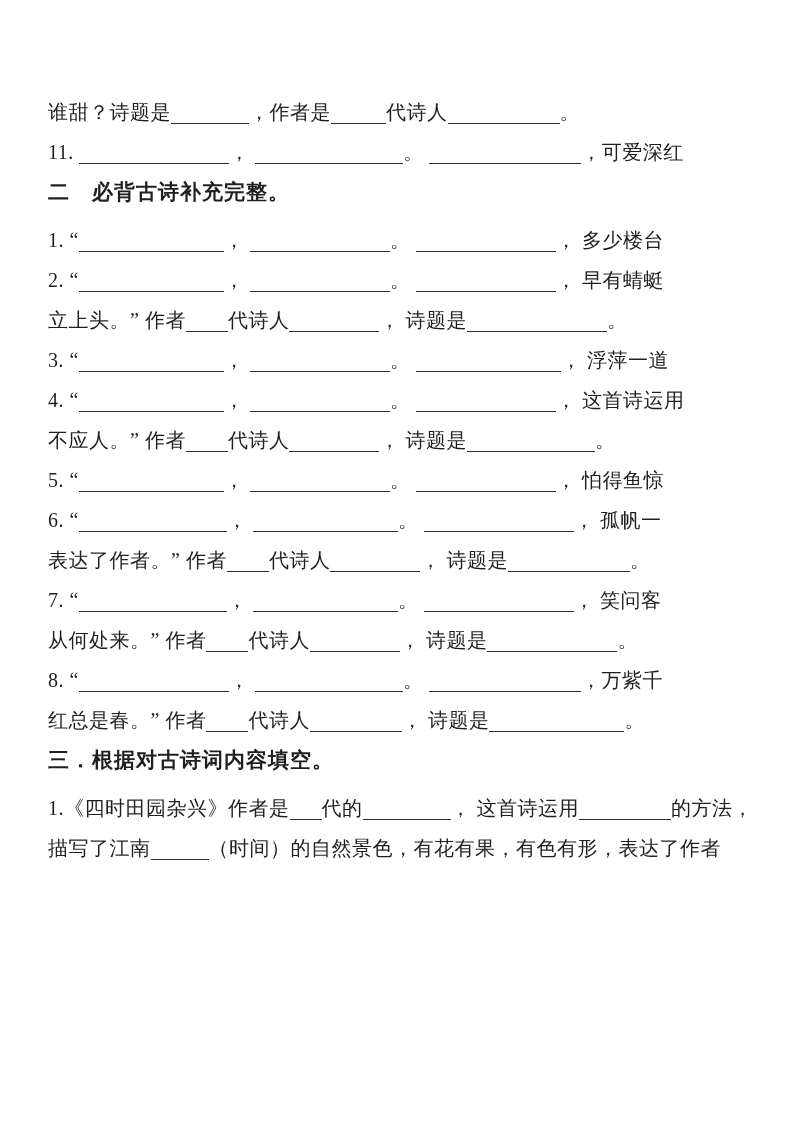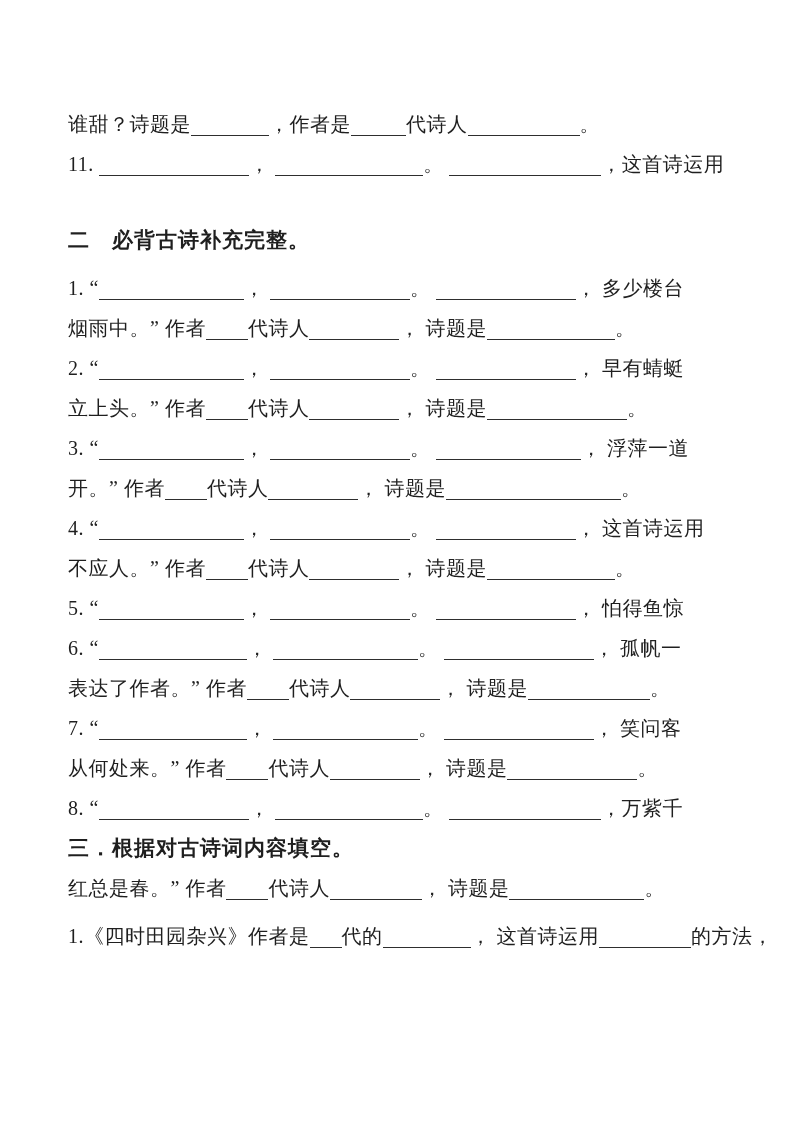--- a/index.html
+++ b/index.html
@@ -7,23 +7,23 @@
     position: relative;
     width: 793px;
     height: 1122px;
     background: #ffffff;
     font-family: "Liberation Serif", "DejaVu Serif", serif;
     color: #1f1f1f;
     overflow: hidden;
   }
   .doc-body {
     position: absolute;
-    top: 12px; left: 0;
+    top: 0; left: 0;
     width: 793px;
-    padding: 92px 60px 0 68px;
+    padding: 92px 60px 0 48px;
     box-sizing: border-box;
   }
   .line {
     margin: 0;
     height: 40px;
     line-height: 40px;
     font-size: 20px;
     white-space: nowrap;
     letter-spacing: 0.5px;
   }
@@ -48,33 +48,32 @@
     letter-spacing: 2px;
     color: #2e2e2e;
   }
 </style>
 </head>
 <body>
 
 <div class="page">
   <div class="doc-body">
       <p class="line"><span>谁甜？诗题是</span><span class="blank" style="width: 78px;"></span><span>，作者是</span><span class="blank" style="width: 55px;"></span><span>代诗人</span><span class="blank" style="width: 112px;"></span><span>。</span></p>
-      <p class="line"><span>11. </span><span class="blank" style="width: 150px;"></span><span>， </span><span class="blank" style="width: 148px;"></span><span>。 </span><span class="blank" style="width: 152px;"></span><span>，这首诗运用</span></p>
-      <p class="line heading" style="margin-top: 36px;"><span>二　必背古诗补充完整。</span></p>
+      <p class="line"><span>11. </span><span class="blank" style="width: 150px;"></span><span>， </span><span class="blank" style="width: 148px;"></span><span>。 </span><span class="blank" style="width: 152px;"></span><span>，可爱深红</span></p>
+      <p class="line heading" style=""><span>二　必背古诗补充完整。</span></p>
       <p class="line" style="margin-top: 8px;"><span>1. “</span><span class="blank" style="width: 145px;"></span><span>， </span><span class="blank" style="width: 140px;"></span><span>。 </span><span class="blank" style="width: 140px;"></span><span>， 多少楼台</span></p>
-      <p class="line"><span>烟雨中。” 作者</span><span class="blank" style="width: 42px;"></span><span>代诗人</span><span class="blank" style="width: 90px;"></span><span>， 诗题是</span><span class="blank" style="width: 128px;"></span><span>。</span></p>
       <p class="line"><span>2. “</span><span class="blank" style="width: 145px;"></span><span>， </span><span class="blank" style="width: 140px;"></span><span>。 </span><span class="blank" style="width: 140px;"></span><span>， 早有蜻蜓</span></p>
       <p class="line"><span>立上头。” 作者</span><span class="blank" style="width: 42px;"></span><span>代诗人</span><span class="blank" style="width: 90px;"></span><span>， 诗题是</span><span class="blank" style="width: 140px;"></span><span>。</span></p>
       <p class="line"><span>3. “</span><span class="blank" style="width: 145px;"></span><span>， </span><span class="blank" style="width: 140px;"></span><span>。 </span><span class="blank" style="width: 145px;"></span><span>， 浮萍一道</span></p>
-      <p class="line"><span>开。” 作者</span><span class="blank" style="width: 42px;"></span><span>代诗人</span><span class="blank" style="width: 90px;"></span><span>， 诗题是</span><span class="blank" style="width: 175px;"></span><span>。</span></p>
       <p class="line"><span>4. “</span><span class="blank" style="width: 145px;"></span><span>， </span><span class="blank" style="width: 140px;"></span><span>。 </span><span class="blank" style="width: 140px;"></span><span>， 这首诗运用</span></p>
       <p class="line"><span>不应人。” 作者</span><span class="blank" style="width: 42px;"></span><span>代诗人</span><span class="blank" style="width: 90px;"></span><span>， 诗题是</span><span class="blank" style="width: 128px;"></span><span>。</span></p>
       <p class="line"><span>5. “</span><span class="blank" style="width: 145px;"></span><span>， </span><span class="blank" style="width: 140px;"></span><span>。 </span><span class="blank" style="width: 140px;"></span><span>， 怕得鱼惊</span></p>
       <p class="line"><span>6. “</span><span class="blank" style="width: 148px;"></span><span>， </span><span class="blank" style="width: 145px;"></span><span>。 </span><span class="blank" style="width: 150px;"></span><span>， 孤帆一</span></p>
       <p class="line"><span>表达了作者。” 作者</span><span class="blank" style="width: 42px;"></span><span>代诗人</span><span class="blank" style="width: 90px;"></span><span>， 诗题是</span><span class="blank" style="width: 122px;"></span><span>。</span></p>
       <p class="line"><span>7. “</span><span class="blank" style="width: 148px;"></span><span>， </span><span class="blank" style="width: 145px;"></span><span>。 </span><span class="blank" style="width: 150px;"></span><span>， 笑问客</span></p>
       <p class="line"><span>从何处来。” 作者</span><span class="blank" style="width: 42px;"></span><span>代诗人</span><span class="blank" style="width: 90px;"></span><span>， 诗题是</span><span class="blank" style="width: 130px;"></span><span>。</span></p>
       <p class="line"><span>8.  “</span><span class="blank" style="width: 150px;"></span><span>， </span><span class="blank" style="width: 148px;"></span><span>。 </span><span class="blank" style="width: 152px;"></span><span>，万紫千</span></p>
+      <p class="line"><span>红总是春。” 作者</span><span class="blank" style="width: 42px;"></span><span>代诗人</span><span class="blank" style="width: 92px;"></span><span>， 诗题是</span><span class="blank" style="width: 135px;"></span><span>。</span></p>
       <p class="line heading"><span>三．根据对古诗词内容填空。</span></p>
-      <p class="line"><span>红总是春。” 作者</span><span class="blank" style="width: 42px;"></span><span>代诗人</span><span class="blank" style="width: 92px;"></span><span>， 诗题是</span><span class="blank" style="width: 135px;"></span><span>。</span></p>
       <p class="line" style="margin-top: 8px;"><span>1.《四时田园杂兴》作者是</span><span class="blank" style="width: 32px;"></span><span>代的</span><span class="blank" style="width: 88px;"></span><span>， 这首诗运用</span><span class="blank" style="width: 92px;"></span><span>的方法，</span></p>
+      <p class="line"><span>描写了江南</span><span class="blank" style="width: 58px;"></span><span>（时间）的自然景色，有花有果，有色有形，表达了作者</span></p>
     </div>
 </div>
 
 </body></html>

